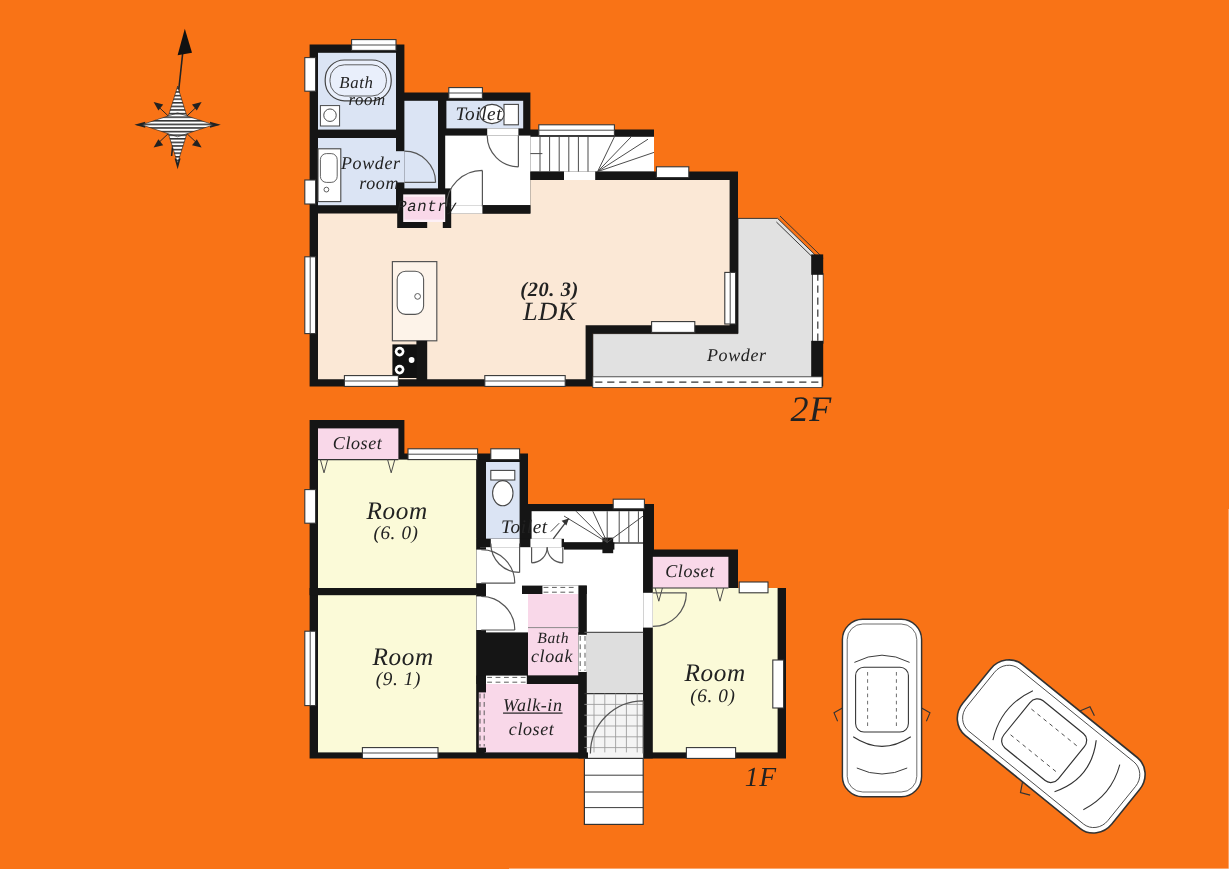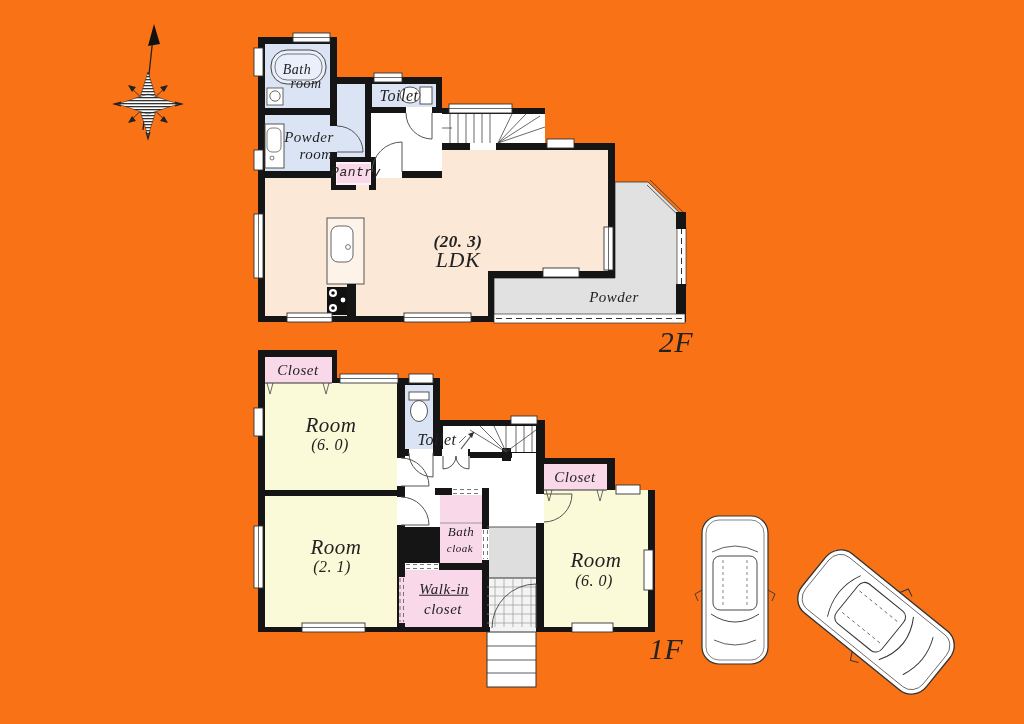--- a/index.html
+++ b/index.html
@@ -284,22 +284,22 @@
 <div class="lbl" style="left:458px;top:242px;font-size:17px;font-weight:bold;">(20. 3)</div>
 <div class="lbl" style="left:614px;top:297px;font-size:15px;">Powder</div>
 <div class="lbl" style="left:676px;top:341px;font-size:30px;">2F</div>
 
 <div class="lbl" style="left:298px;top:370px;font-size:15px;">Closet</div>
 <div class="lbl" style="left:331px;top:426px;font-size:21px;">Room</div>
 <div class="lbl" style="left:330px;top:445px;font-size:16px;">(6. 0)</div>
 <div class="lbl" style="left:437px;top:440px;font-size:16px;">Toilet</div>
 <div class="lbl" style="left:575px;top:477px;font-size:15px;">Closet</div>
 <div class="lbl" style="left:336px;top:548px;font-size:21px;">Room</div>
-<div class="lbl" style="left:332px;top:567px;font-size:16px;">(2. 1)</div>
+<div class="lbl" style="left:332px;top:567px;font-size:16px;">(9. 1)</div>
 <div class="lbl" style="left:461px;top:532px;font-size:13px;">Bath</div>
-<div class="lbl" style="left:460px;top:548px;font-size:11px;">cloak</div>
+<div class="lbl" style="left:460px;top:548px;font-size:15px;">cloak</div>
 <div class="lbl" style="left:444px;top:589px;font-size:15px;text-decoration:underline;">Walk-in</div>
 <div class="lbl" style="left:443px;top:609px;font-size:15px;">closet</div>
 <div class="lbl" style="left:596px;top:561px;font-size:21px;">Room</div>
 <div class="lbl" style="left:594px;top:581px;font-size:16px;">(6. 0)</div>
-<div class="lbl" style="left:634px;top:648px;font-size:30px;margin-left:32px;">1F</div>
+<div class="lbl" style="left:634px;top:648px;font-size:23px;">1F</div>
 
 </div>
 
 </body></html>

